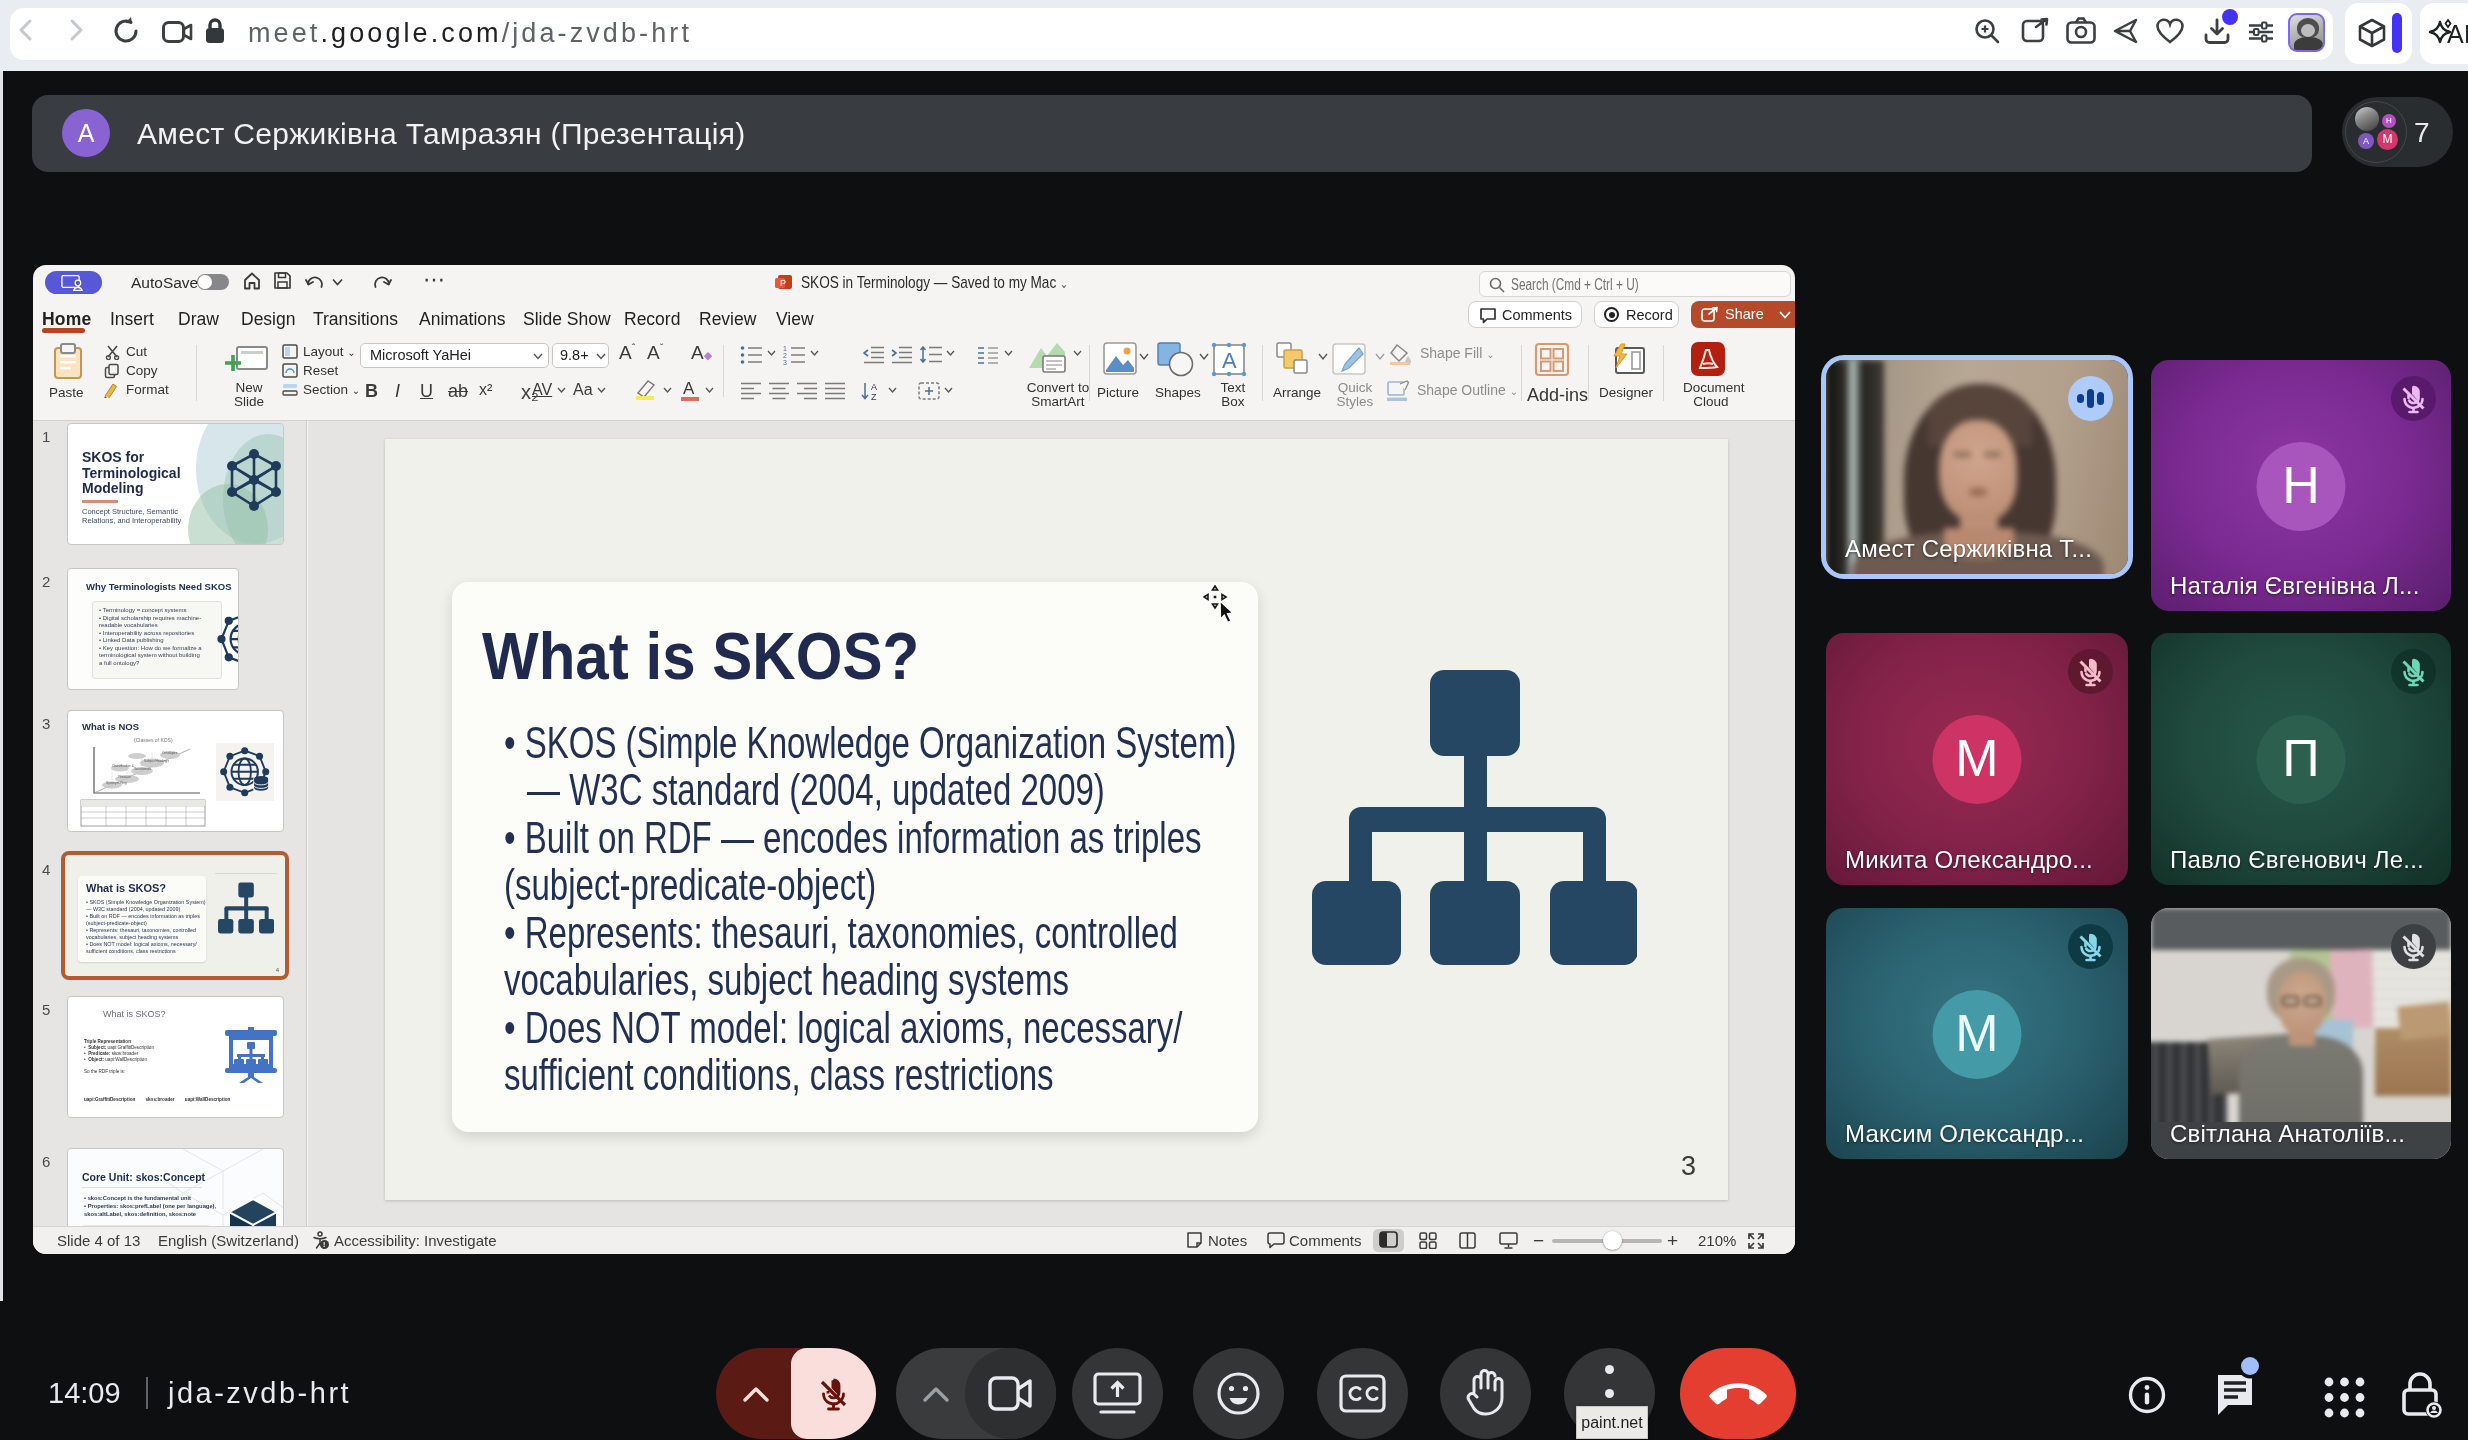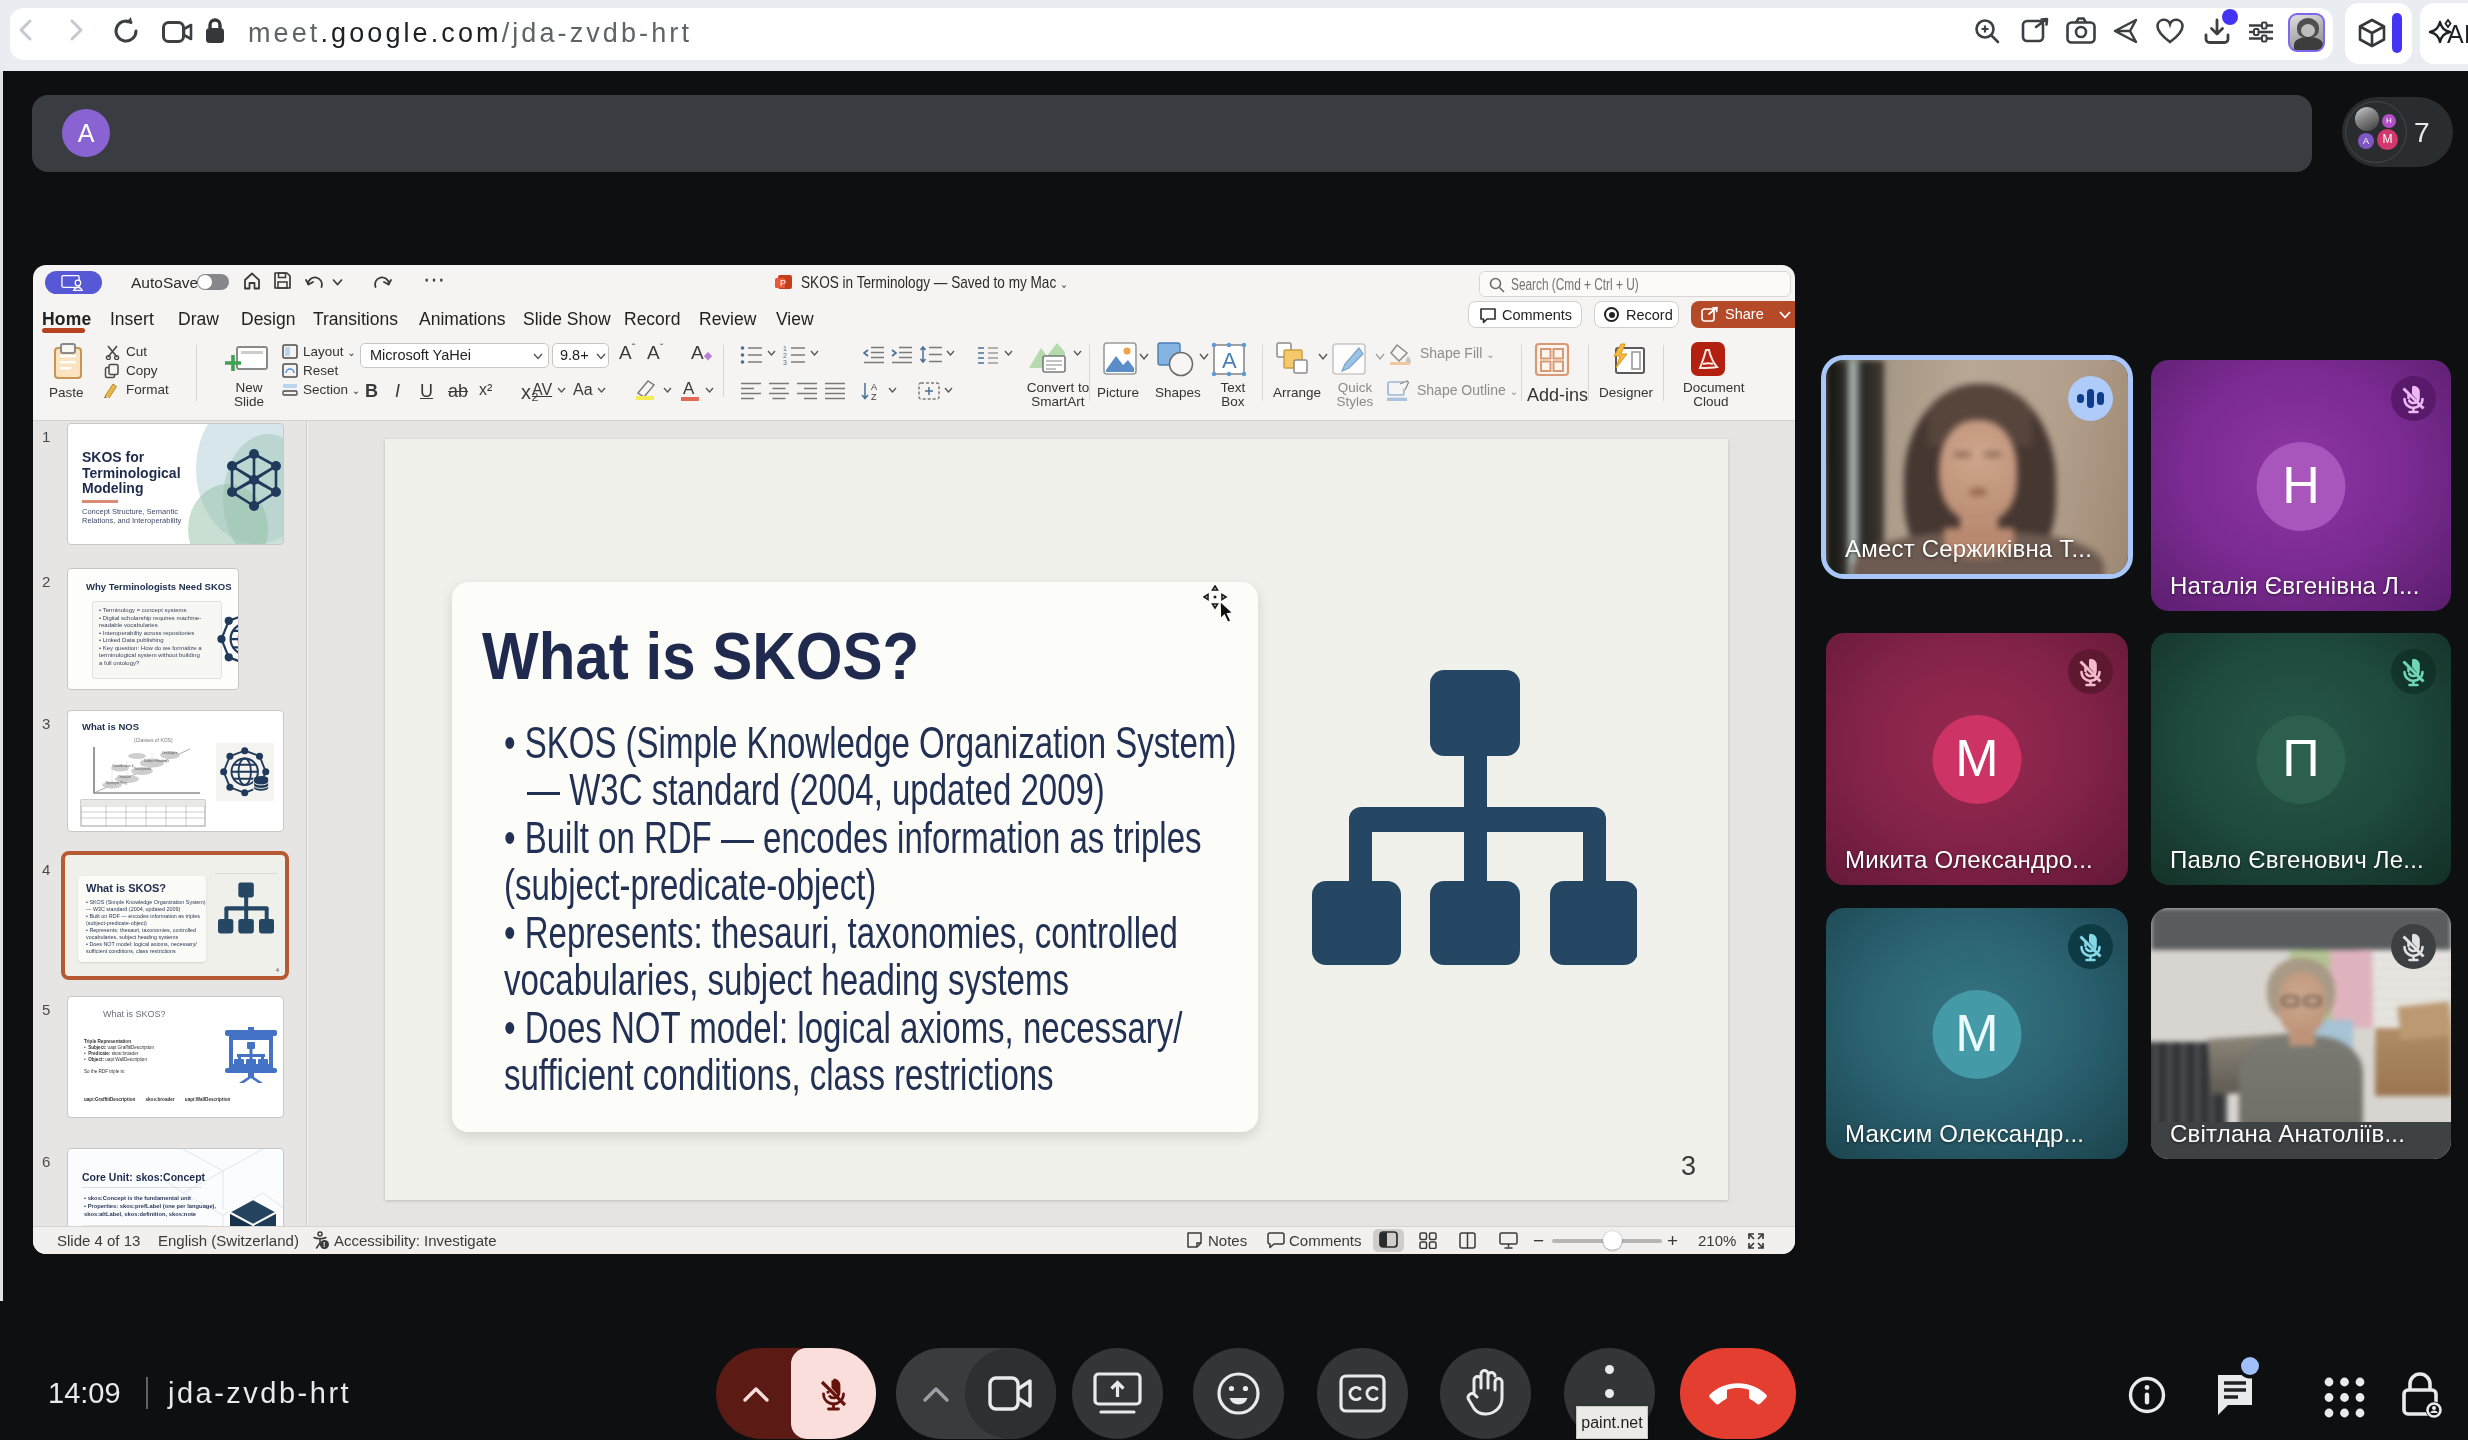--- a/index.html
+++ b/index.html
@@ -84,20 +84,21 @@
       <path d="M12 4 C13.5 10 16 12.5 22 14 C16 15.5 13.5 18 12 24 C10.5 18 8 15.5 2 14 C8 12.5 10.5 10 12 4 Z" stroke="#202124" stroke-width="2.4" fill="none" stroke-linejoin="round"></path>
       <path d="M20 2 l2.5 3.5 L20 9 l-2.5-3.5 Z" stroke="#202124" stroke-width="1.8" fill="none"></path>
     </svg>
   <div class="abs" style="left:2447px;top:20px;font-size:25px;color:#202124;">AI</div>
 
 </div>
 <div class="abs" style="left:0;top:71px;width:3px;height:1230px;background:#dfe3e8;"></div>
 
 <div class="abs" style="left:32px;top:95px;width:2280px;height:77px;background:#393c40;border-radius:16px;">
   <div class="abs" style="left:30px;top:14px;width:48px;height:48px;border-radius:50%;background:#8a63d3;color:#fff;font-size:25px;text-align:center;line-height:48px;">А</div>
+  <div class="abs" style="left:105px;top:22px;font-size:30px;color:#f2f2f2;letter-spacing:0.3px;">Амест Сержиківна Тамразян (Презентація)</div>
 </div>
 
 <div class="abs" style="left:2342px;top:97px;width:111px;height:70px;background:#2a2d30;border-radius:35px;">
   <div class="abs" style="left:3px;top:4px;width:62px;height:62px;border-radius:50%;border:1px solid #46494c;"></div>
   <div class="abs" style="left:13px;top:10px;width:24px;height:24px;border-radius:50%;background:linear-gradient(150deg,#cfcfcf 0%,#8a8a8a 40%,#3a3a3a 100%);"></div>
   <div class="abs" style="left:40px;top:17px;width:14px;height:14px;border-radius:50%;background:#b14fc4;color:#fff;font-size:8px;text-align:center;line-height:14px;">Н</div>
   <div class="abs" style="left:16px;top:36px;width:16px;height:16px;border-radius:50%;background:#7e57c2;color:#fff;font-size:9px;text-align:center;line-height:16px;">А</div>
   <div class="abs" style="left:35px;top:32px;width:21px;height:21px;border-radius:50%;background:#d2386c;color:#fff;font-size:12px;text-align:center;line-height:21px;">М</div>
   <div class="abs" style="left:2416px;top:22px;position:fixed"></div>
   <div class="abs" style="left:72px;top:20px;font-size:28px;color:#e8eaed;">7</div>

